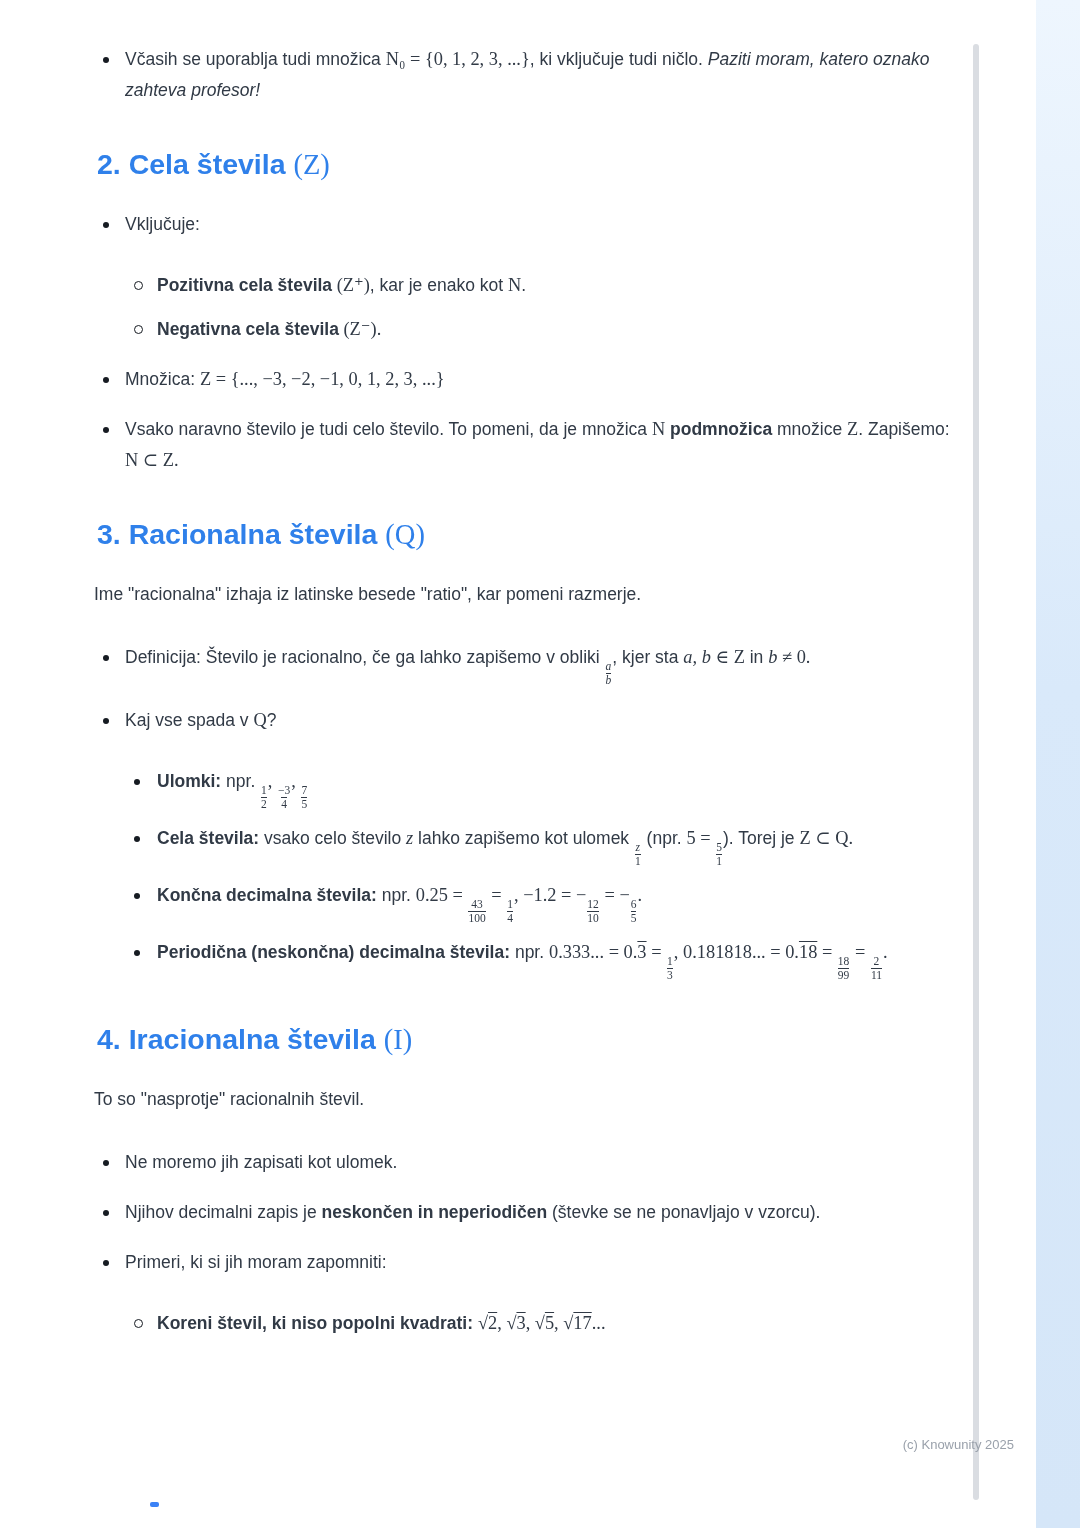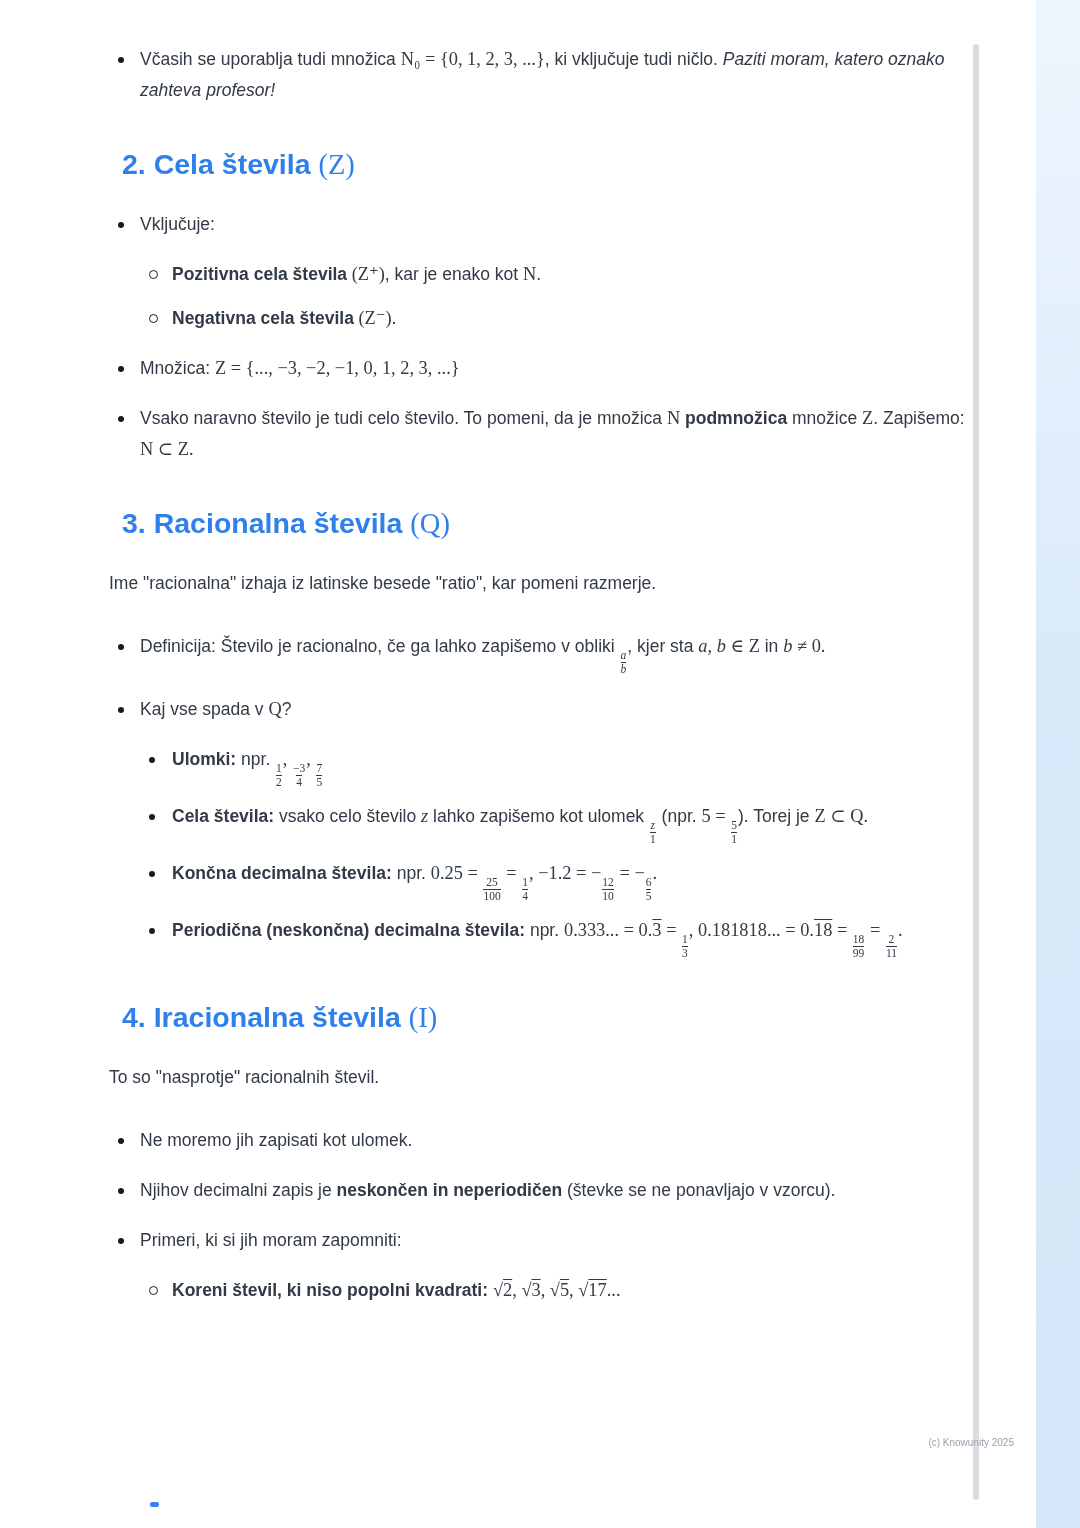--- a/index.html
+++ b/index.html
@@ -3,40 +3,40 @@
 <meta charset="utf-8">
 <style>
   * { box-sizing: border-box; }
   html, body { margin: 0; padding: 0; }
   body {
     width: 1080px; height: 1528px; position: relative; overflow: hidden;
     background: #ffffff;
     font-family: "Liberation Sans", "DejaVu Sans", sans-serif;
     color: #313a46;
   }
-  .content { position: absolute; left: 109px; top: 44px; width: 858px; font-size: 17.5px; line-height: 31px; }
+  .content { position: absolute; left: 94px; top: 44px; width: 858px; font-size: 17.5px; line-height: 31px; }
   b { font-weight: 700; }
   em { font-style: italic; }
   .m { font-family: "Liberation Serif", "DejaVu Serif", serif; font-size: 1.05em; }
   .it { font-style: italic; }
   .ovl { text-decoration: overline; }
   .rad { text-decoration: overline; }
-  h2 { margin: 40px 13px 26px; font-size: 28.5px; line-height: 37px; font-weight: 700; color: #2f80ea; }
+  h2 { margin: 40px 3px 26px; font-size: 28.5px; line-height: 37px; font-weight: 700; color: #2f80ea; }
   h2 .hm { font-family: "Liberation Serif", "DejaVu Serif", serif; font-weight: 400; }
   p { margin: 0 0 32px; }
   ul { list-style: none; margin: 0; padding: 0; }
   .l1 > li { position: relative; padding-left: 31px; margin-bottom: 19px; }
   .l1 > li::before { content: ""; position: absolute; left: 9px; top: 13px; width: 6px; height: 6px; border-radius: 50%; background: #161b22; }
-  .l2 { margin-top: 19px; }
+  .l2 { margin-top: 30px; }
   .l2 > li { position: relative; padding-left: 32px; margin-bottom: 13px; }
   .l2 > li::before { content: ""; position: absolute; left: 9px; top: 11px; width: 7px; height: 7px; border-radius: 50%; border: 1.5px solid #161b22; background: transparent; }
   .l2.filled > li::before { background: #161b22; border: none; width: 6px; height: 6px; top: 13px; }
   .frac { display: inline-flex; flex-direction: column; align-items: center; vertical-align: -7px; font-family: "Liberation Serif", "DejaVu Serif", serif; font-size: 11.5px; line-height: 12.5px; padding: 0 1px; }
   .frac .den { border-top: 1px solid currentColor; }
-  .watermark { position: absolute; right: 66px; top: 1437px; font-size: 10px; color: #9aa1ab; }
+  .watermark { position: absolute; right: 66px; top: 1437px; font-size: 13px; color: #9aa1ab; }
   .scrollbar { position: absolute; left: 973px; top: 44px; width: 6px; height: 1456px; border-radius: 3px; background: #dadde2; }
   .bluestrip { position: absolute; right: 0; top: 0; width: 44px; height: 1528px; background: linear-gradient(180deg, #eef6fe, #d9e9fa 45%, #d5e6f8); }
   .clipped { position: absolute; left: 150px; top: 1502px; width: 9px; height: 5px; border-radius: 2px; background: #3b82f6; }
 </style>
 </head>
 <body>
 
 <div class="content">
 
   <ul class="l1">
@@ -81,21 +81,21 @@
               <span class="den">5</span>
             </span></li>
         <li><b>Cela števila:</b><span> vsako celo število </span><span class="m it">z</span><span> lahko zapišemo kot ulomek </span><span class="frac">
               <span class="num it">z</span>
               <span class="den">1</span>
             </span><span> (npr. </span><span class="m">5 = </span><span class="frac">
               <span class="num">5</span>
               <span class="den">1</span>
             </span><span>). Torej je </span><span class="m">Z ⊂ Q.</span></li>
         <li><b>Končna decimalna števila:</b><span> npr. </span><span class="m">0.25 = </span><span class="frac">
-              <span class="num">25</span>
+              <span class="num">43</span>
               <span class="den">100</span>
             </span><span class="m"> = </span><span class="frac">
               <span class="num">1</span>
               <span class="den">4</span>
             </span><span class="m">, </span><span class="m">−1.2 = −</span><span class="frac">
               <span class="num">12</span>
               <span class="den">10</span>
             </span><span class="m"> = −</span><span class="frac">
               <span class="num">6</span>
               <span class="den">5</span>

